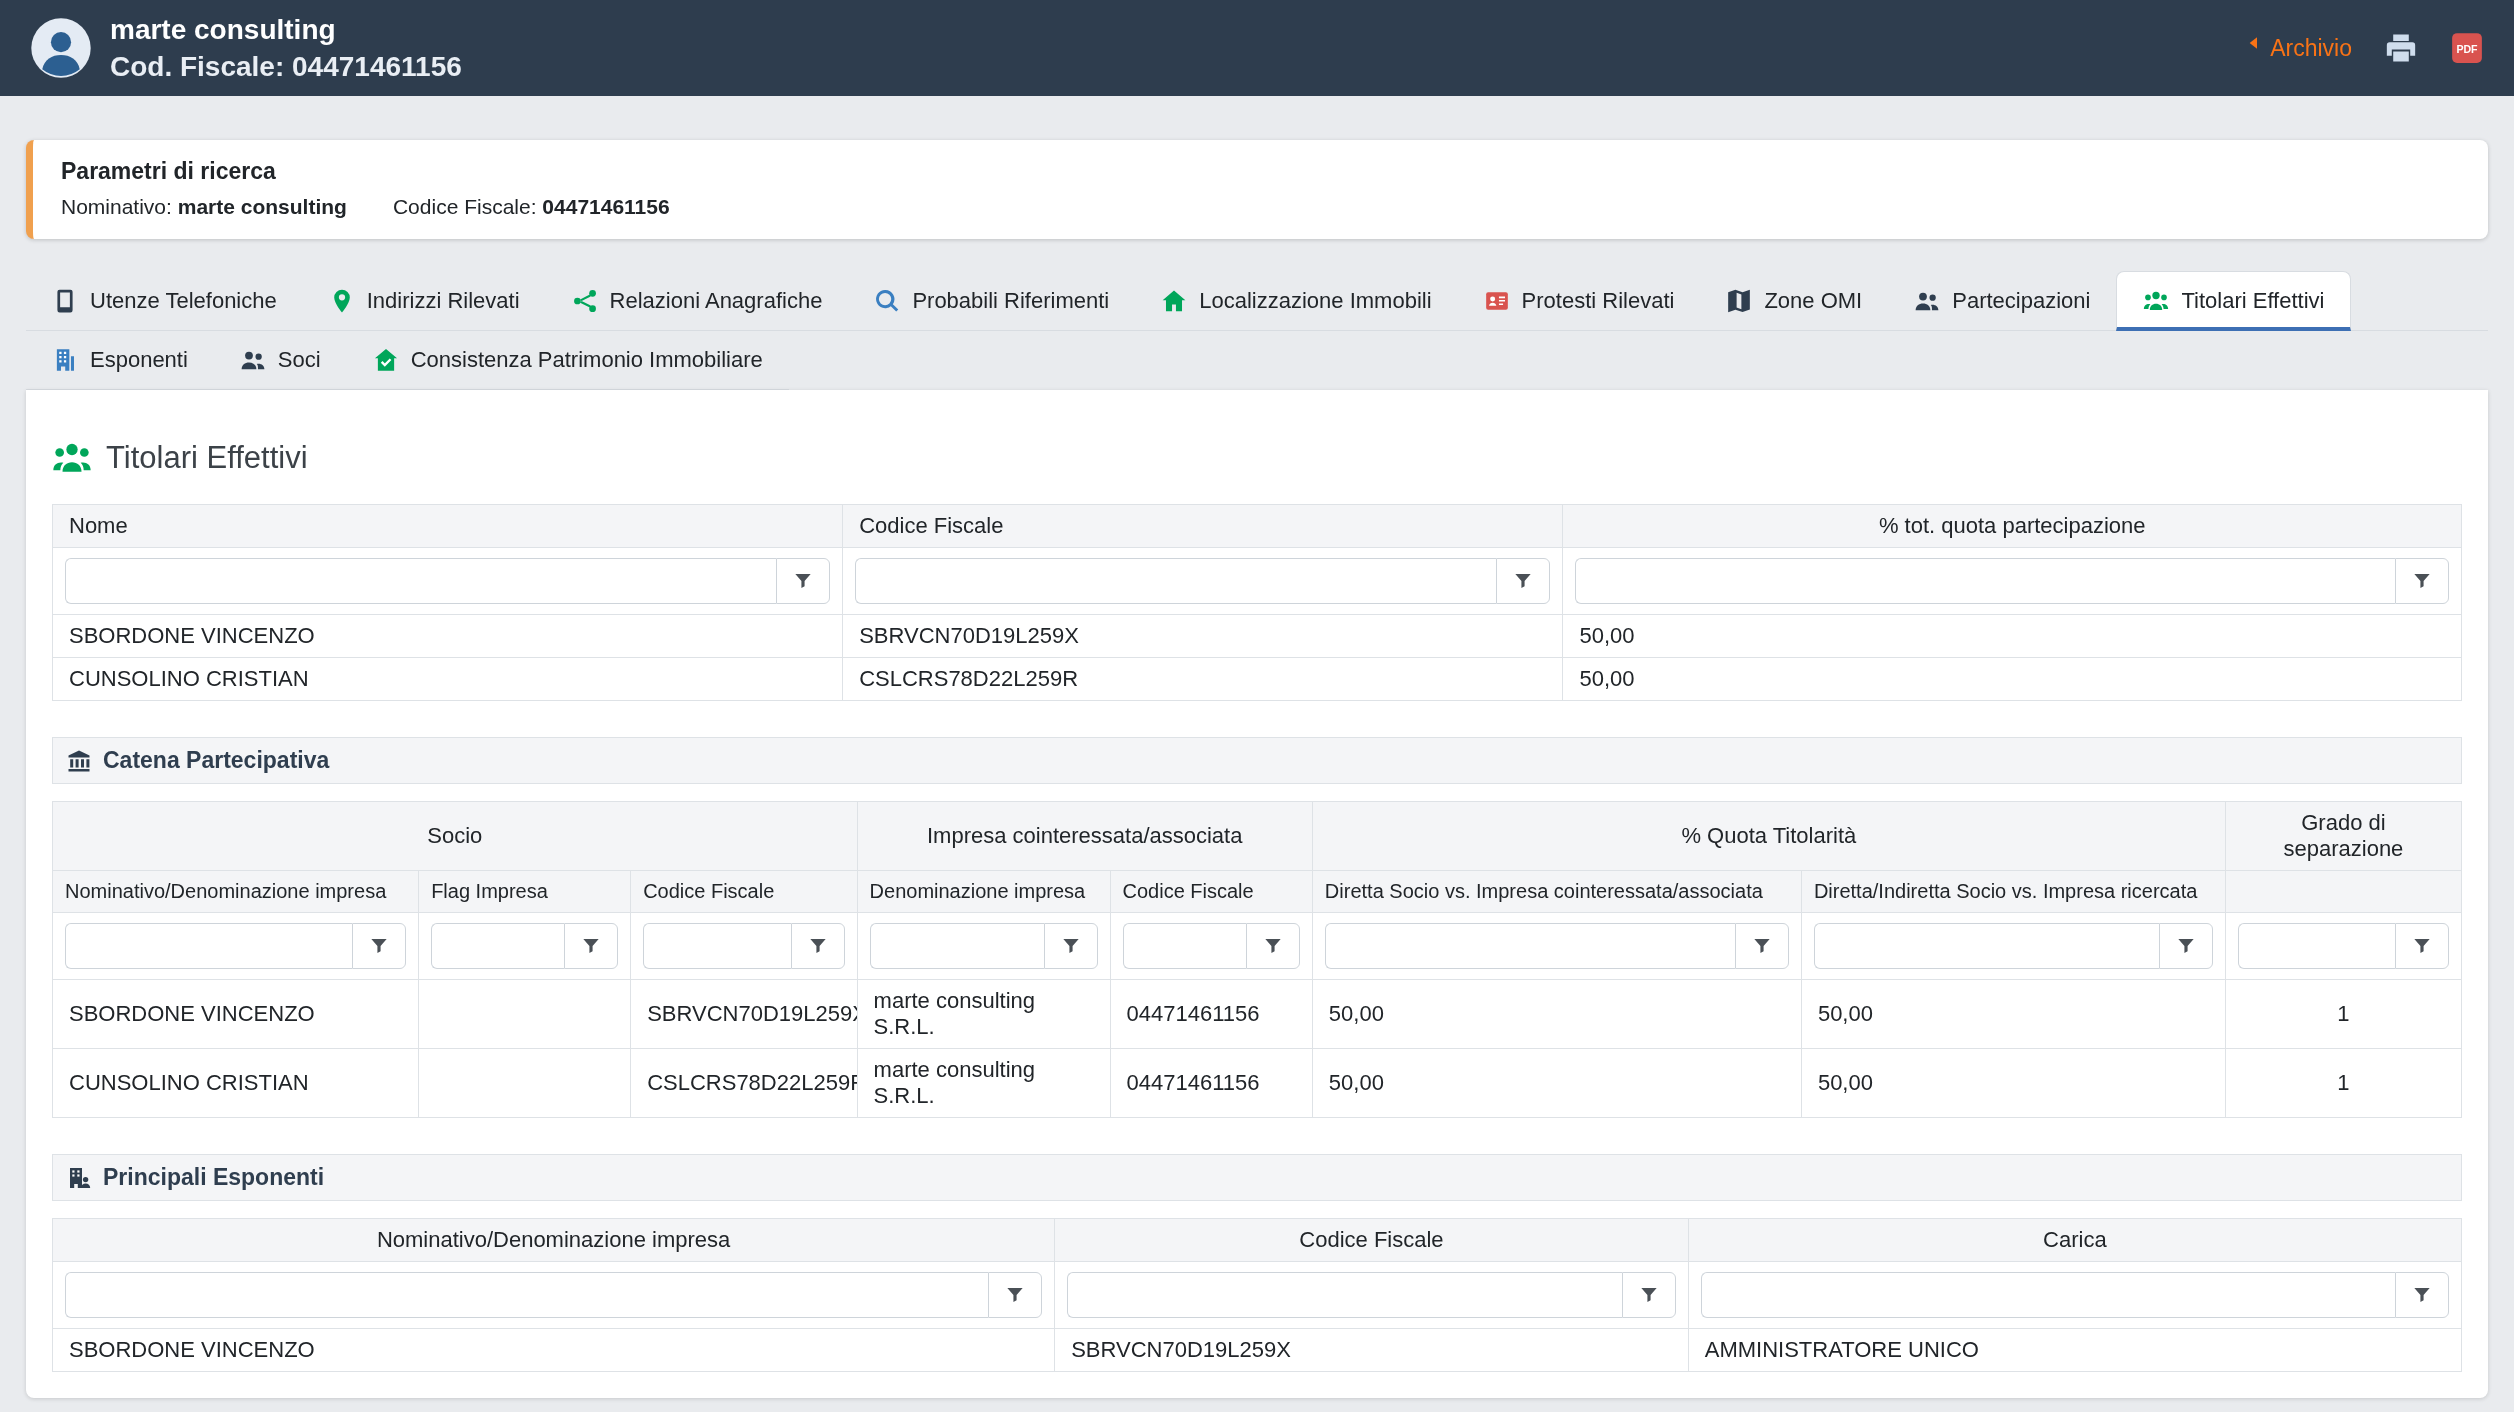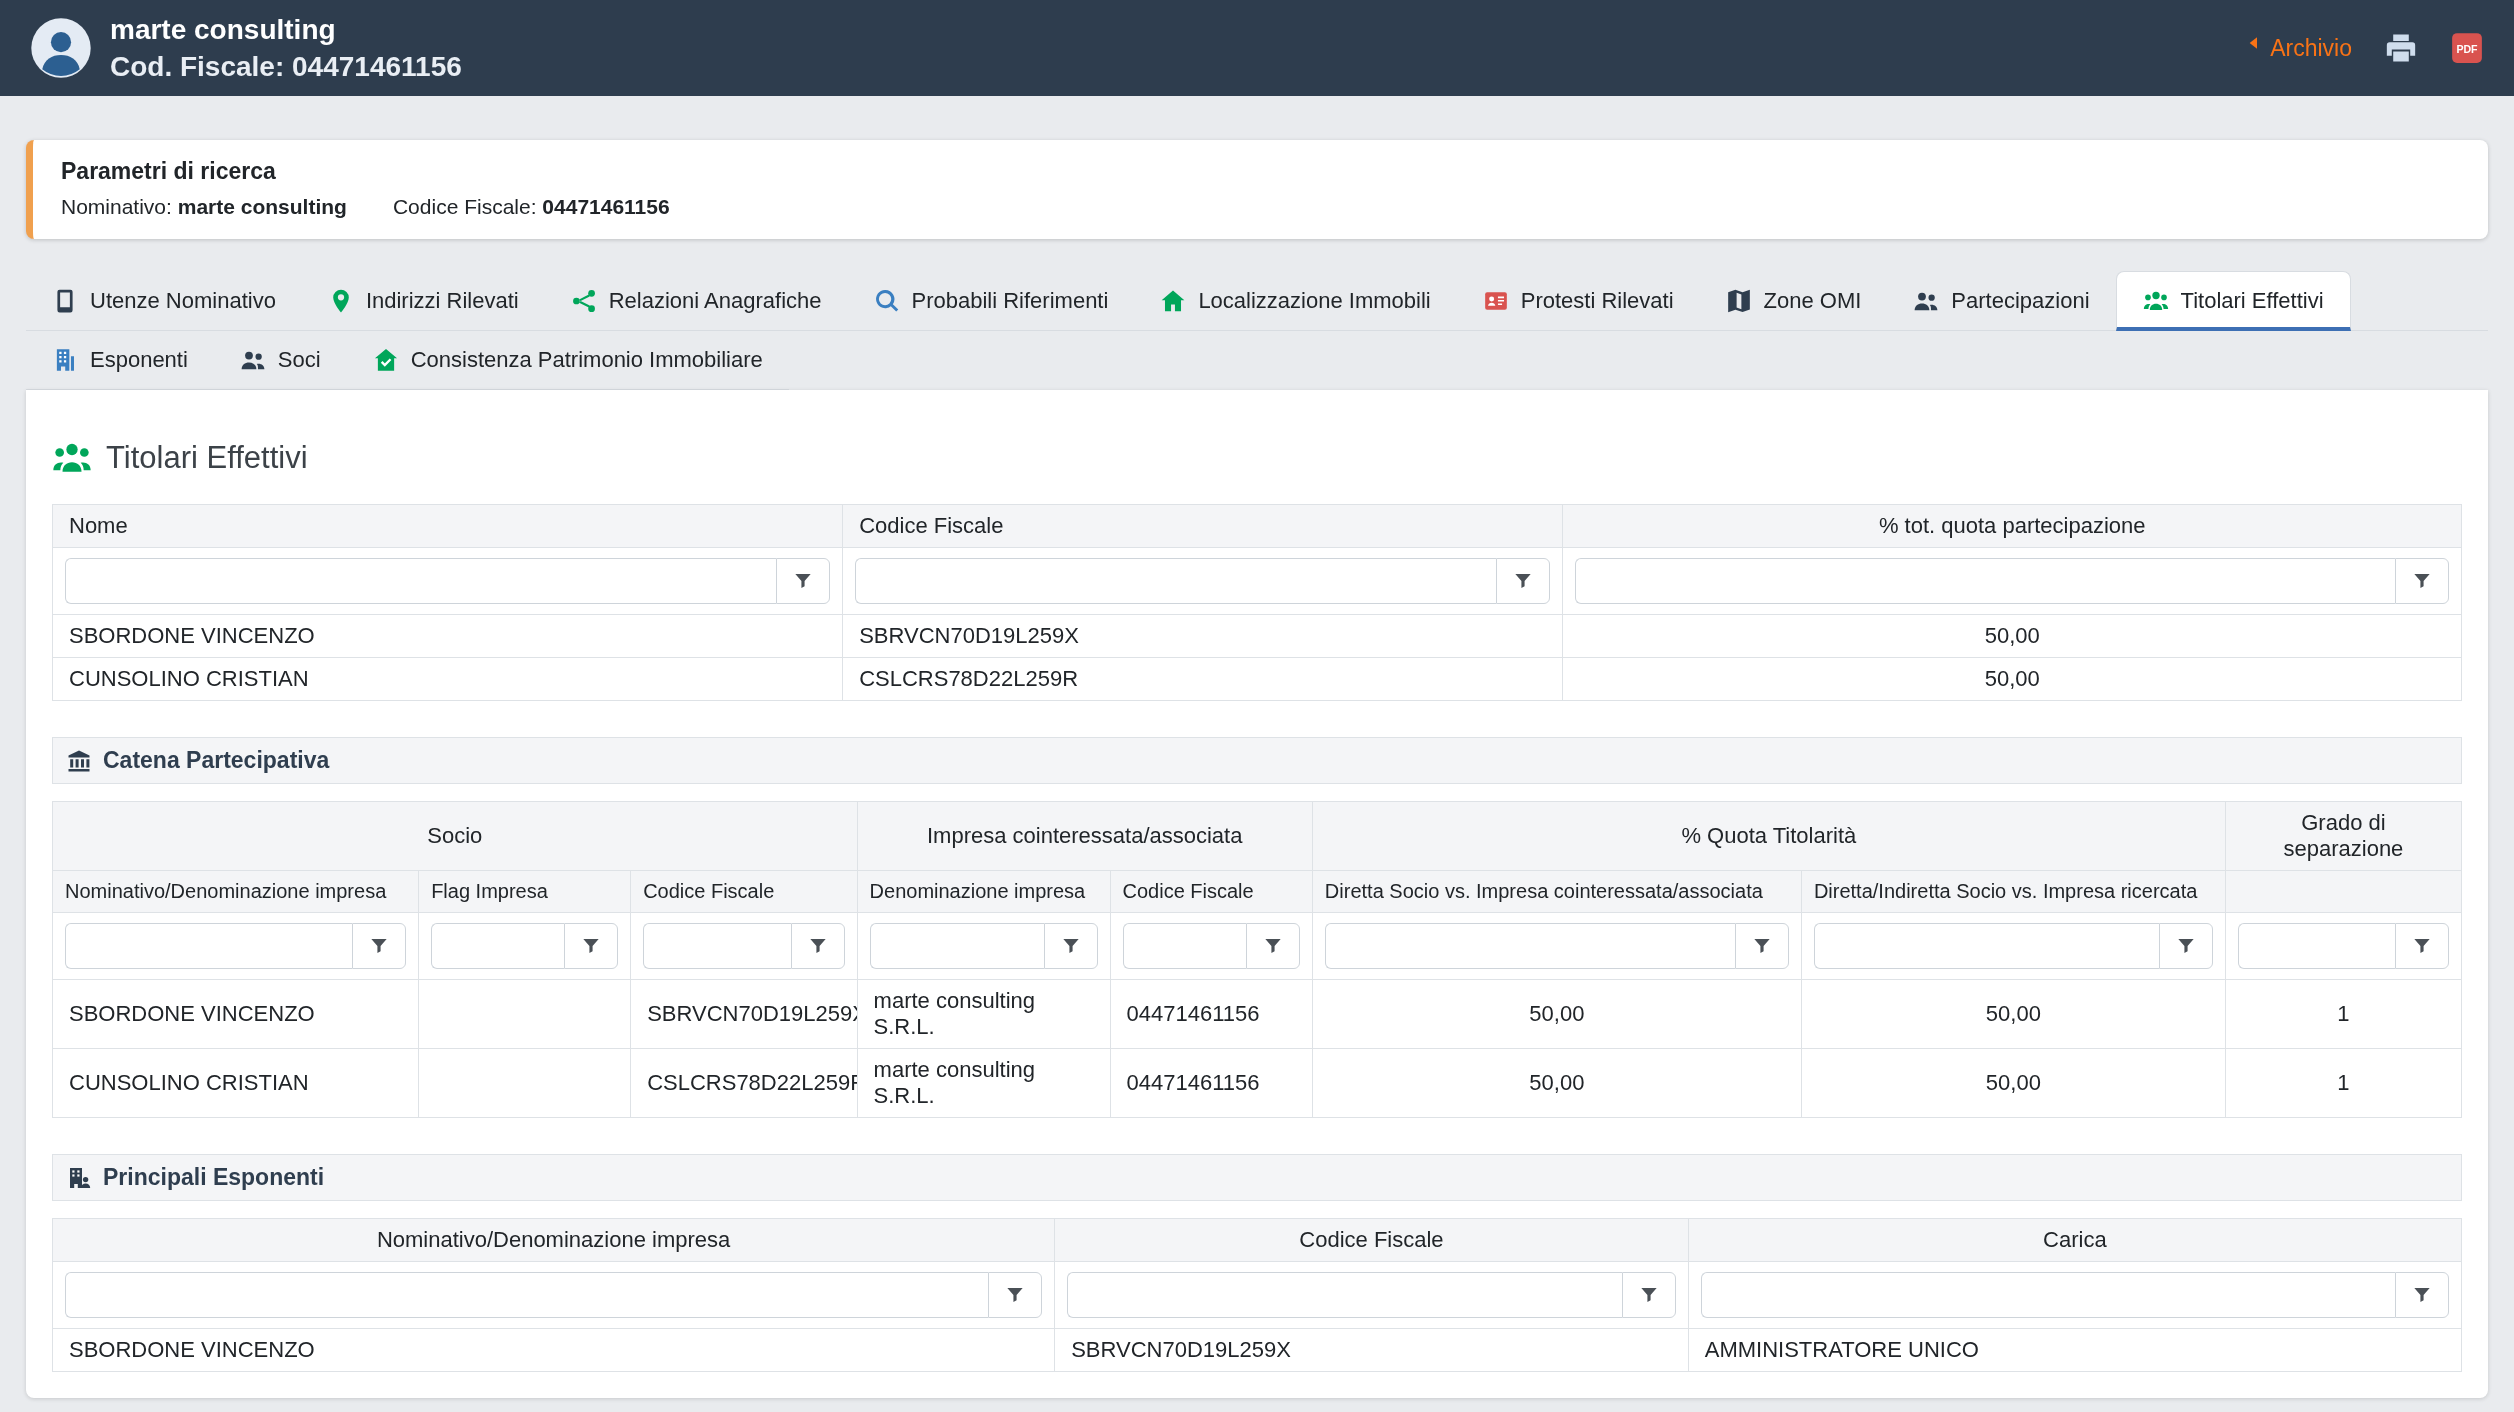--- a/index.html
+++ b/index.html
@@ -36,21 +36,21 @@
   
   .panel{margin:0 26px;background:#fff;border-radius:0 0 8px 8px;box-shadow:0 1px 4px rgba(0,0,0,.15);padding:48px 26px 26px}
   .section-head{display:flex;align-items:center;gap:14px;color:#3c4248}
   .section-head h2{font-size:31px;font-weight:500}
 
   
   table{width:100%;border-collapse:collapse;table-layout:fixed}
   th,td{border:1px solid #dee2e6;font-size:22px;padding:8px 16px;overflow:hidden}
   thead th{background:#f4f5f7;font-weight:400;text-align:left}
   .center{text-align:center}
-  .right{text-align:center}
+  .right{text-align:left}
   .mt26{margin-top:26px}
   .mt10{margin-top:17px}
   .filter-row td{background:#fff;padding:10px 12px}
   .fgroup{display:flex;height:46px}
   .fgroup input{flex:1;min-width:0;border:1px solid #ced4da;border-right:none;border-radius:6px 0 0 6px;
                 padding:0 12px;font-size:21px;font-family:inherit;color:#495057;outline:none;background:#fff}
   .fbtn{width:54px;border:1px solid #ced4da;background:#fff;border-radius:0 6px 6px 0;display:flex;
         align-items:center;justify-content:center;cursor:pointer;color:#4a5056}
   tbody td{background:#fff}
   .sub-h th{font-size:20px;padding:9px 12px}
@@ -200,21 +200,21 @@
   </section>
 
   <nav class="tabs">
     <div class="tab-row">
       <div class="tab">
         <span class="c-dark">
             <svg class="ico" width="26" height="26" viewBox="0 0 24 24">
               <use href="#i-phone"></use>
             </svg>
           </span>
-        <span>Utenze Nominativo</span>
+        <span>Utenze Telefoniche</span>
       </div>
       <div class="tab">
         <span class="c-green">
             <svg class="ico" width="26" height="26" viewBox="0 0 24 24">
               <use href="#i-pin"></use>
             </svg>
           </span>
         <span>Indirizzi Rilevati</span>
       </div>
       <div class="tab">

